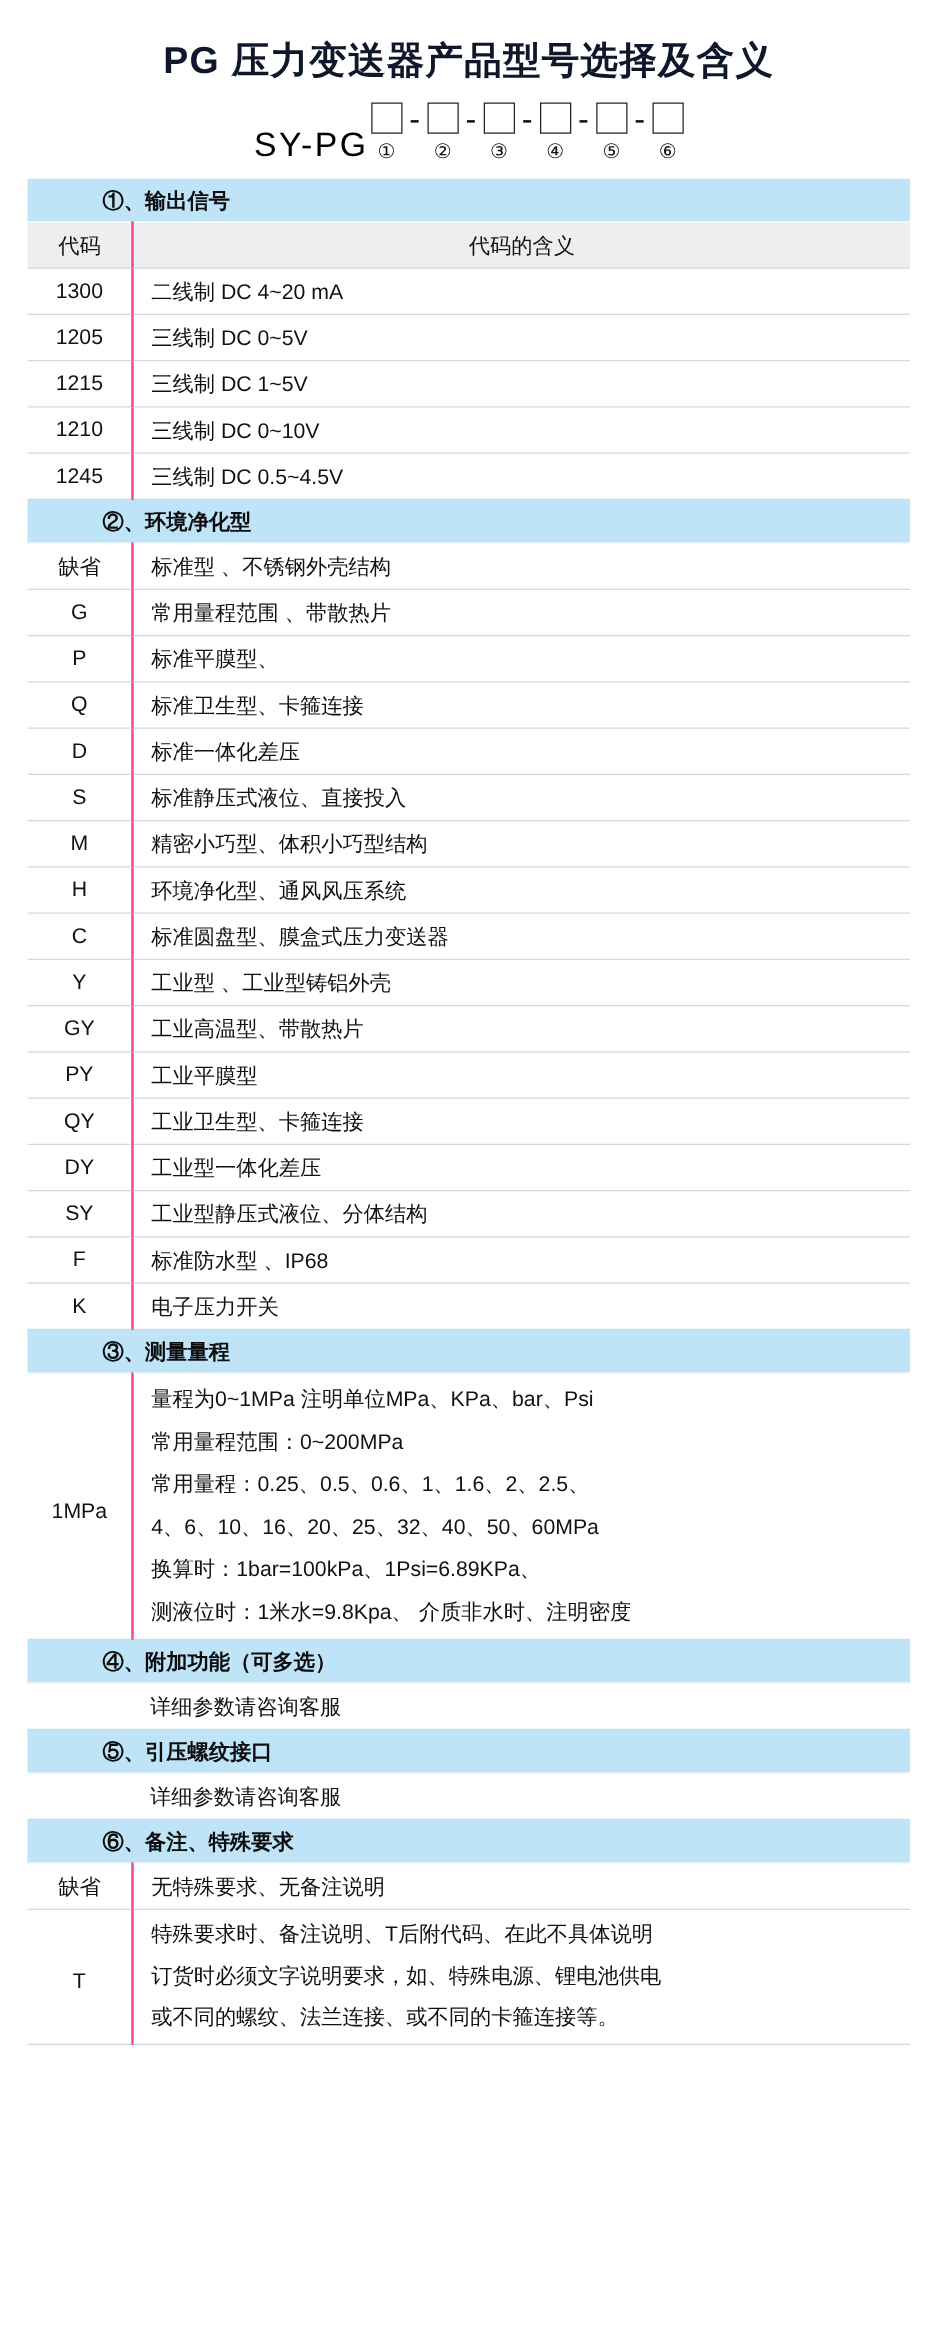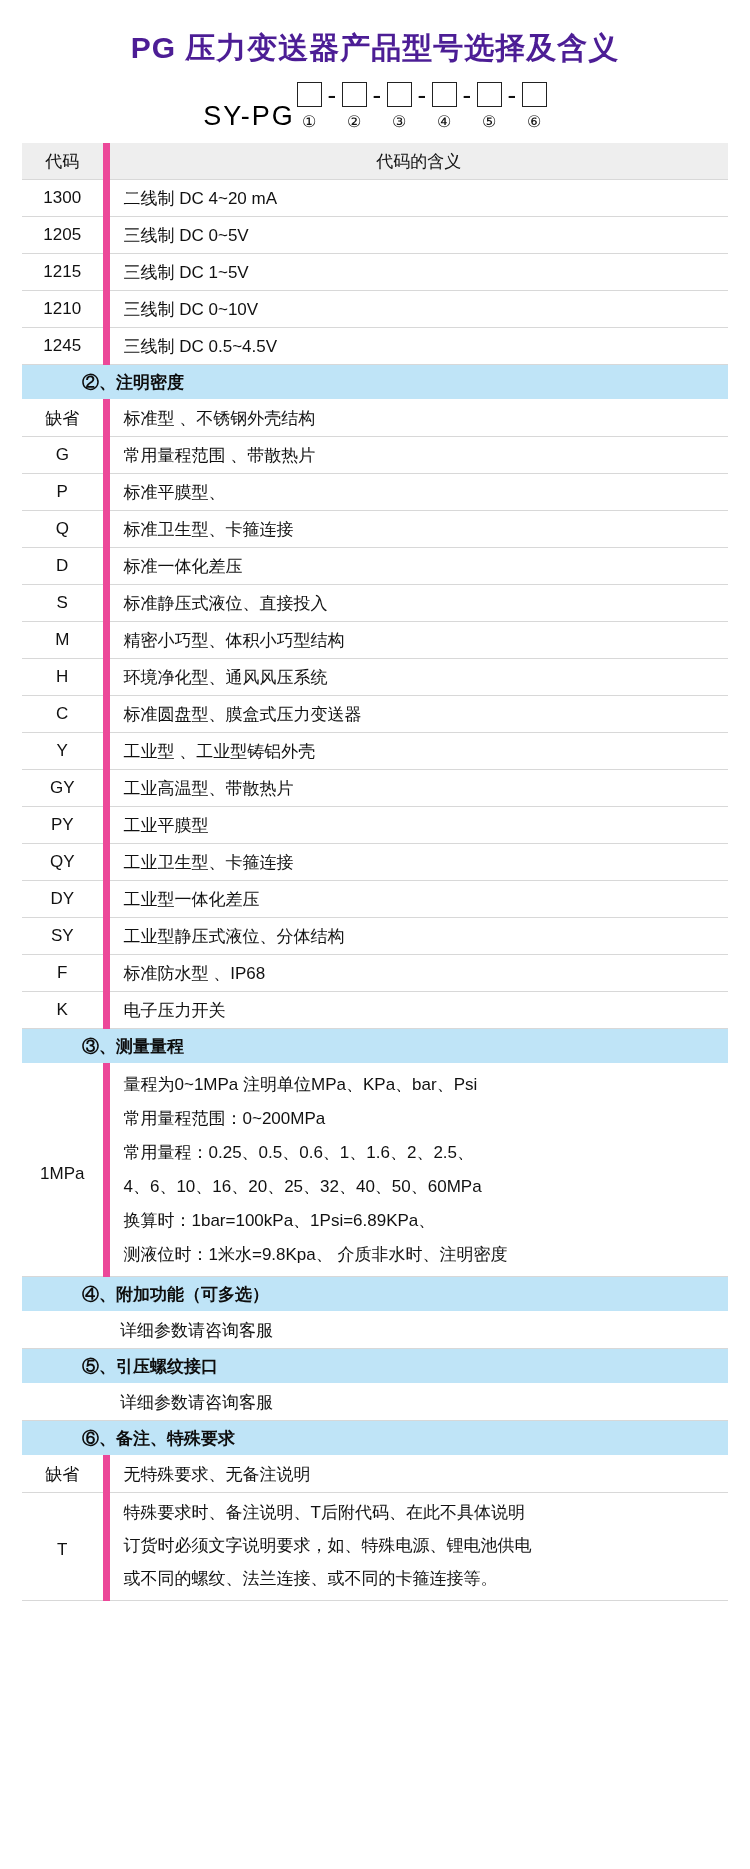--- a/index.html
+++ b/index.html
@@ -20,21 +20,21 @@
     position: relative;
     box-sizing: border-box;
     padding: 0 22px;
   }
   
   .title {
     text-align: center;
     font-size: 30px;
     font-weight: bold;
     letter-spacing: 1px;
-    color: #4c1d95;
+    color: #0f172a;
     padding-top: 28px;
     padding-bottom: 10px;
   }
   
   .model {
     display: flex;
     justify-content: center;
     align-items: flex-end;
     gap: 0px;
     padding-bottom: 2px;
@@ -80,21 +80,21 @@
     border-bottom: 1px solid #d8d8d8;
     font-size: 17px;
     color: #111;
     padding: 0;
     height: 36px;
     vertical-align: middle;
   }
   .col-code {
     width: 84px;
     text-align: center;
-    border-right: 7px solid #ec4899;
+    border-right: 2px solid #ec4899;
   }
   .col-desc {
     padding-left: 14px !important;
     margin-top: 45px;
   }
   tr.section td {
     background: #bfe4f7;
     height: 34px;
     font-weight: bold;
     text-align: left;
@@ -176,20 +176,23 @@
     </div>
   </div>
 
   <table class="spec">
     <colgroup>
         <col style="width:84px">
         <col>
       </colgroup>
     <tbody>
 
+      <tr class="section">
+        <td colspan="2">①、输出信号</td>
+      </tr>
       <tr class="subhead">
         <td class="col-code">代码</td>
         <td class="col-desc">代码的含义</td>
       </tr>
       <tr>
         <td class="col-code">1300</td>
         <td class="col-desc">二线制 DC 4~20 mA</td>
       </tr>
       <tr>
         <td class="col-code">1205</td>
@@ -202,21 +205,21 @@
       <tr>
         <td class="col-code">1210</td>
         <td class="col-desc">三线制 DC 0~10V</td>
       </tr>
       <tr>
         <td class="col-code">1245</td>
         <td class="col-desc">三线制 DC 0.5~4.5V</td>
       </tr>
 
       <tr class="section">
-        <td colspan="2">②、注明密度</td>
+        <td colspan="2">②、环境净化型</td>
       </tr>
       <tr>
         <td class="col-code">缺省</td>
         <td class="col-desc">标准型 、不锈钢外壳结构</td>
       </tr>
       <tr>
         <td class="col-code">G</td>
         <td class="col-desc">常用量程范围 、带散热片</td>
       </tr>
       <tr>

